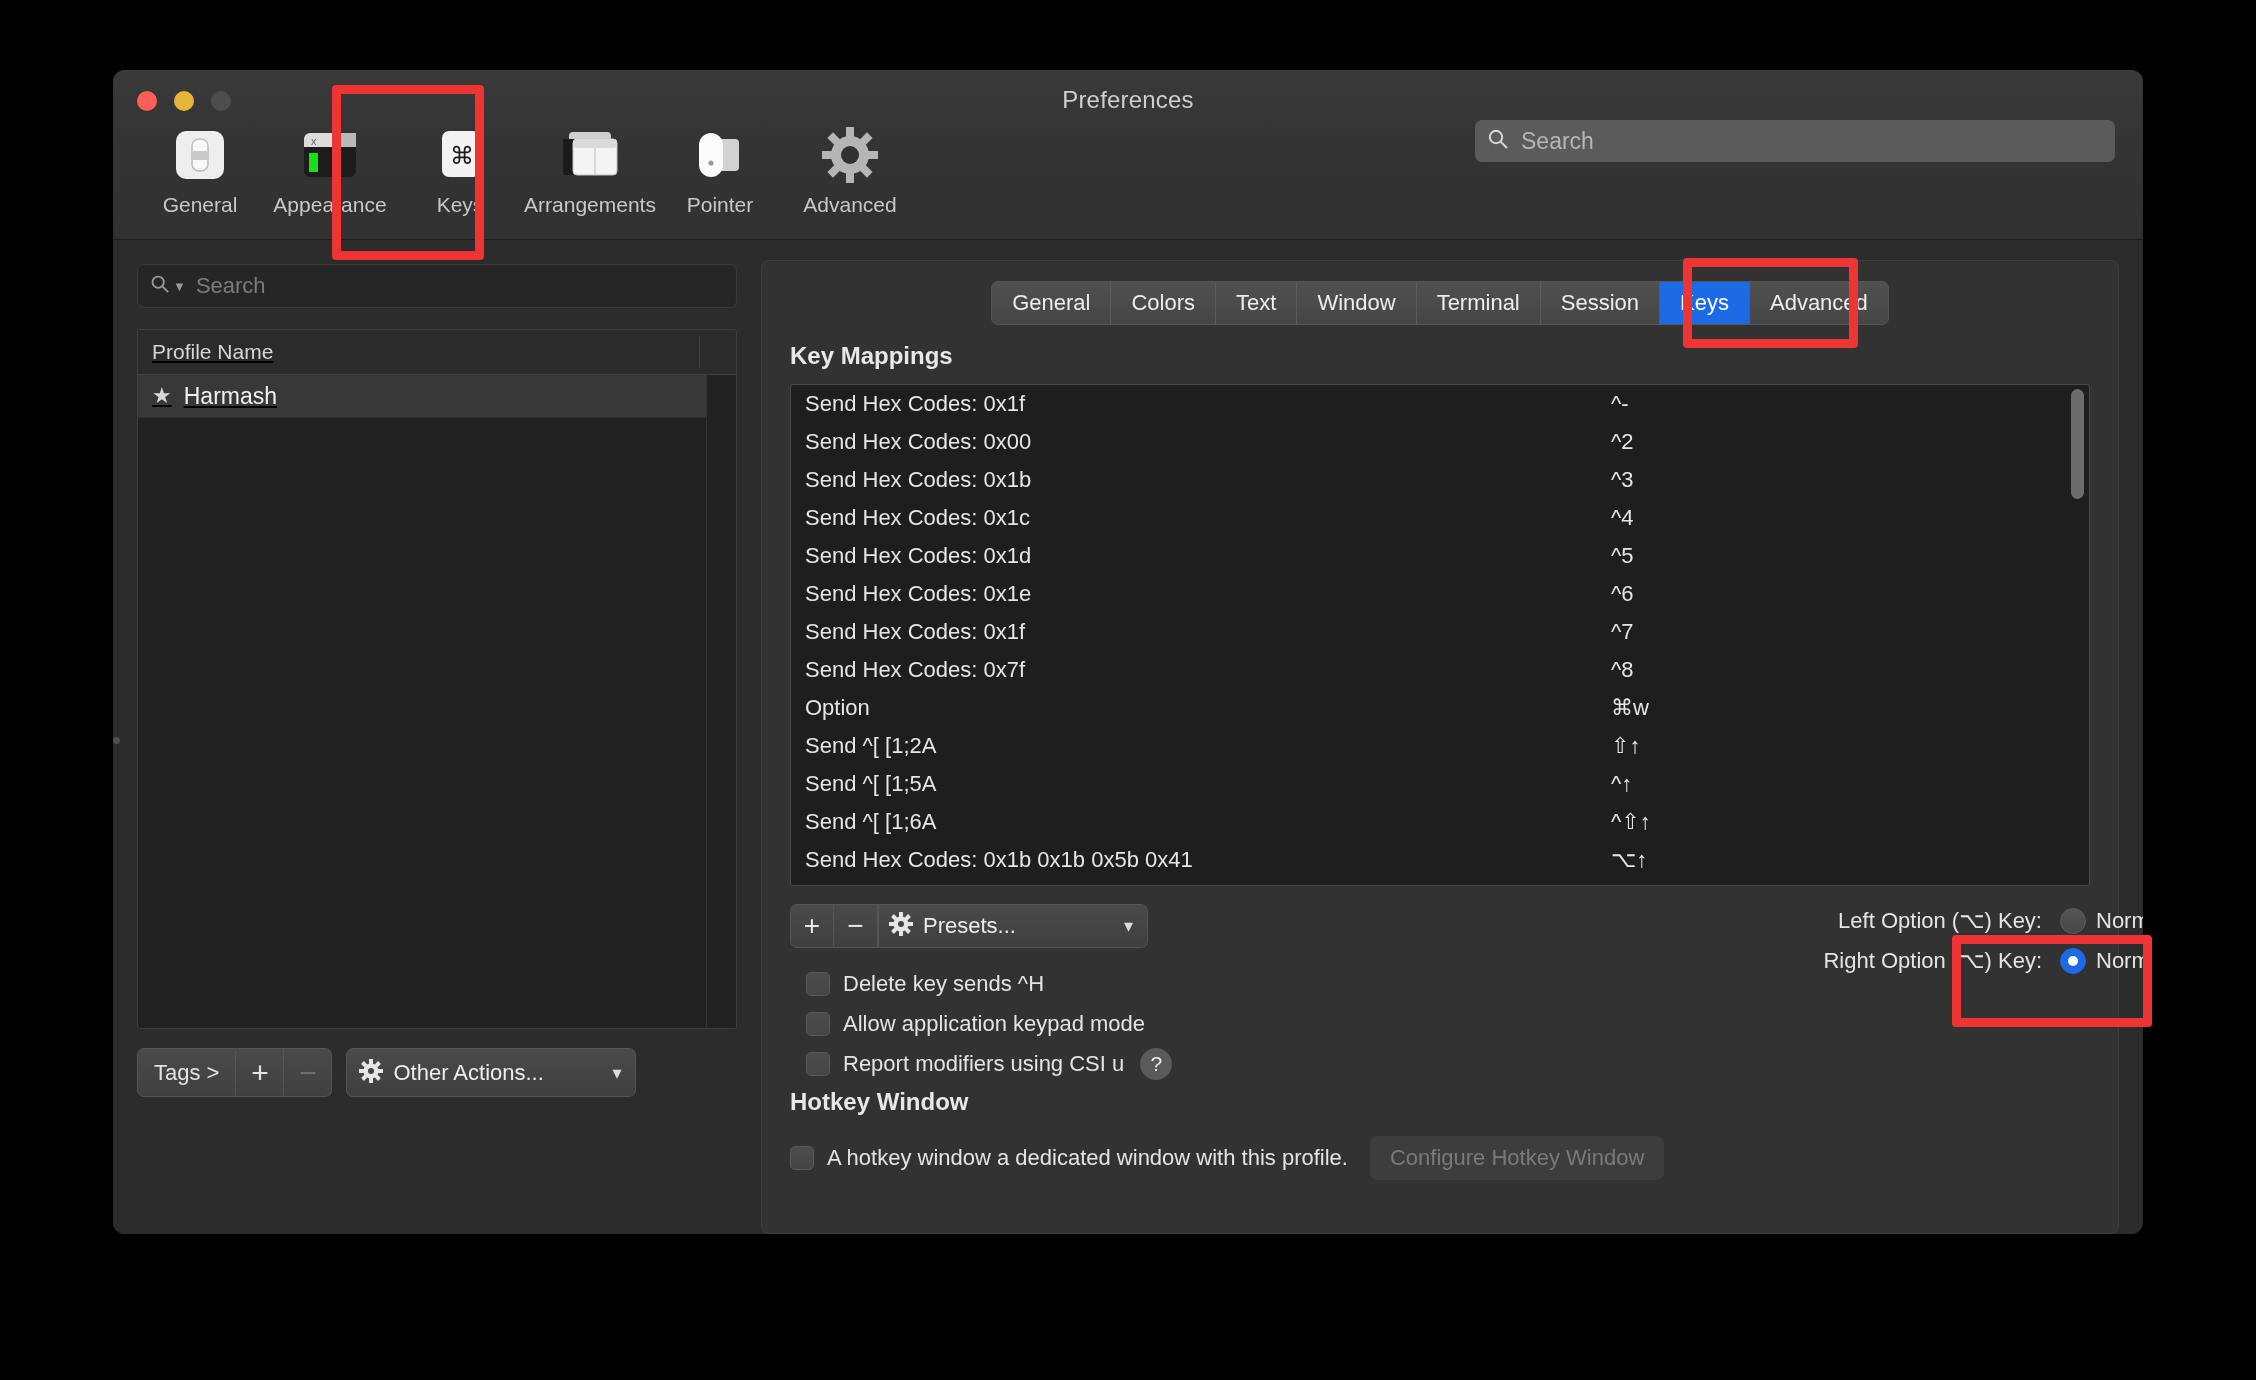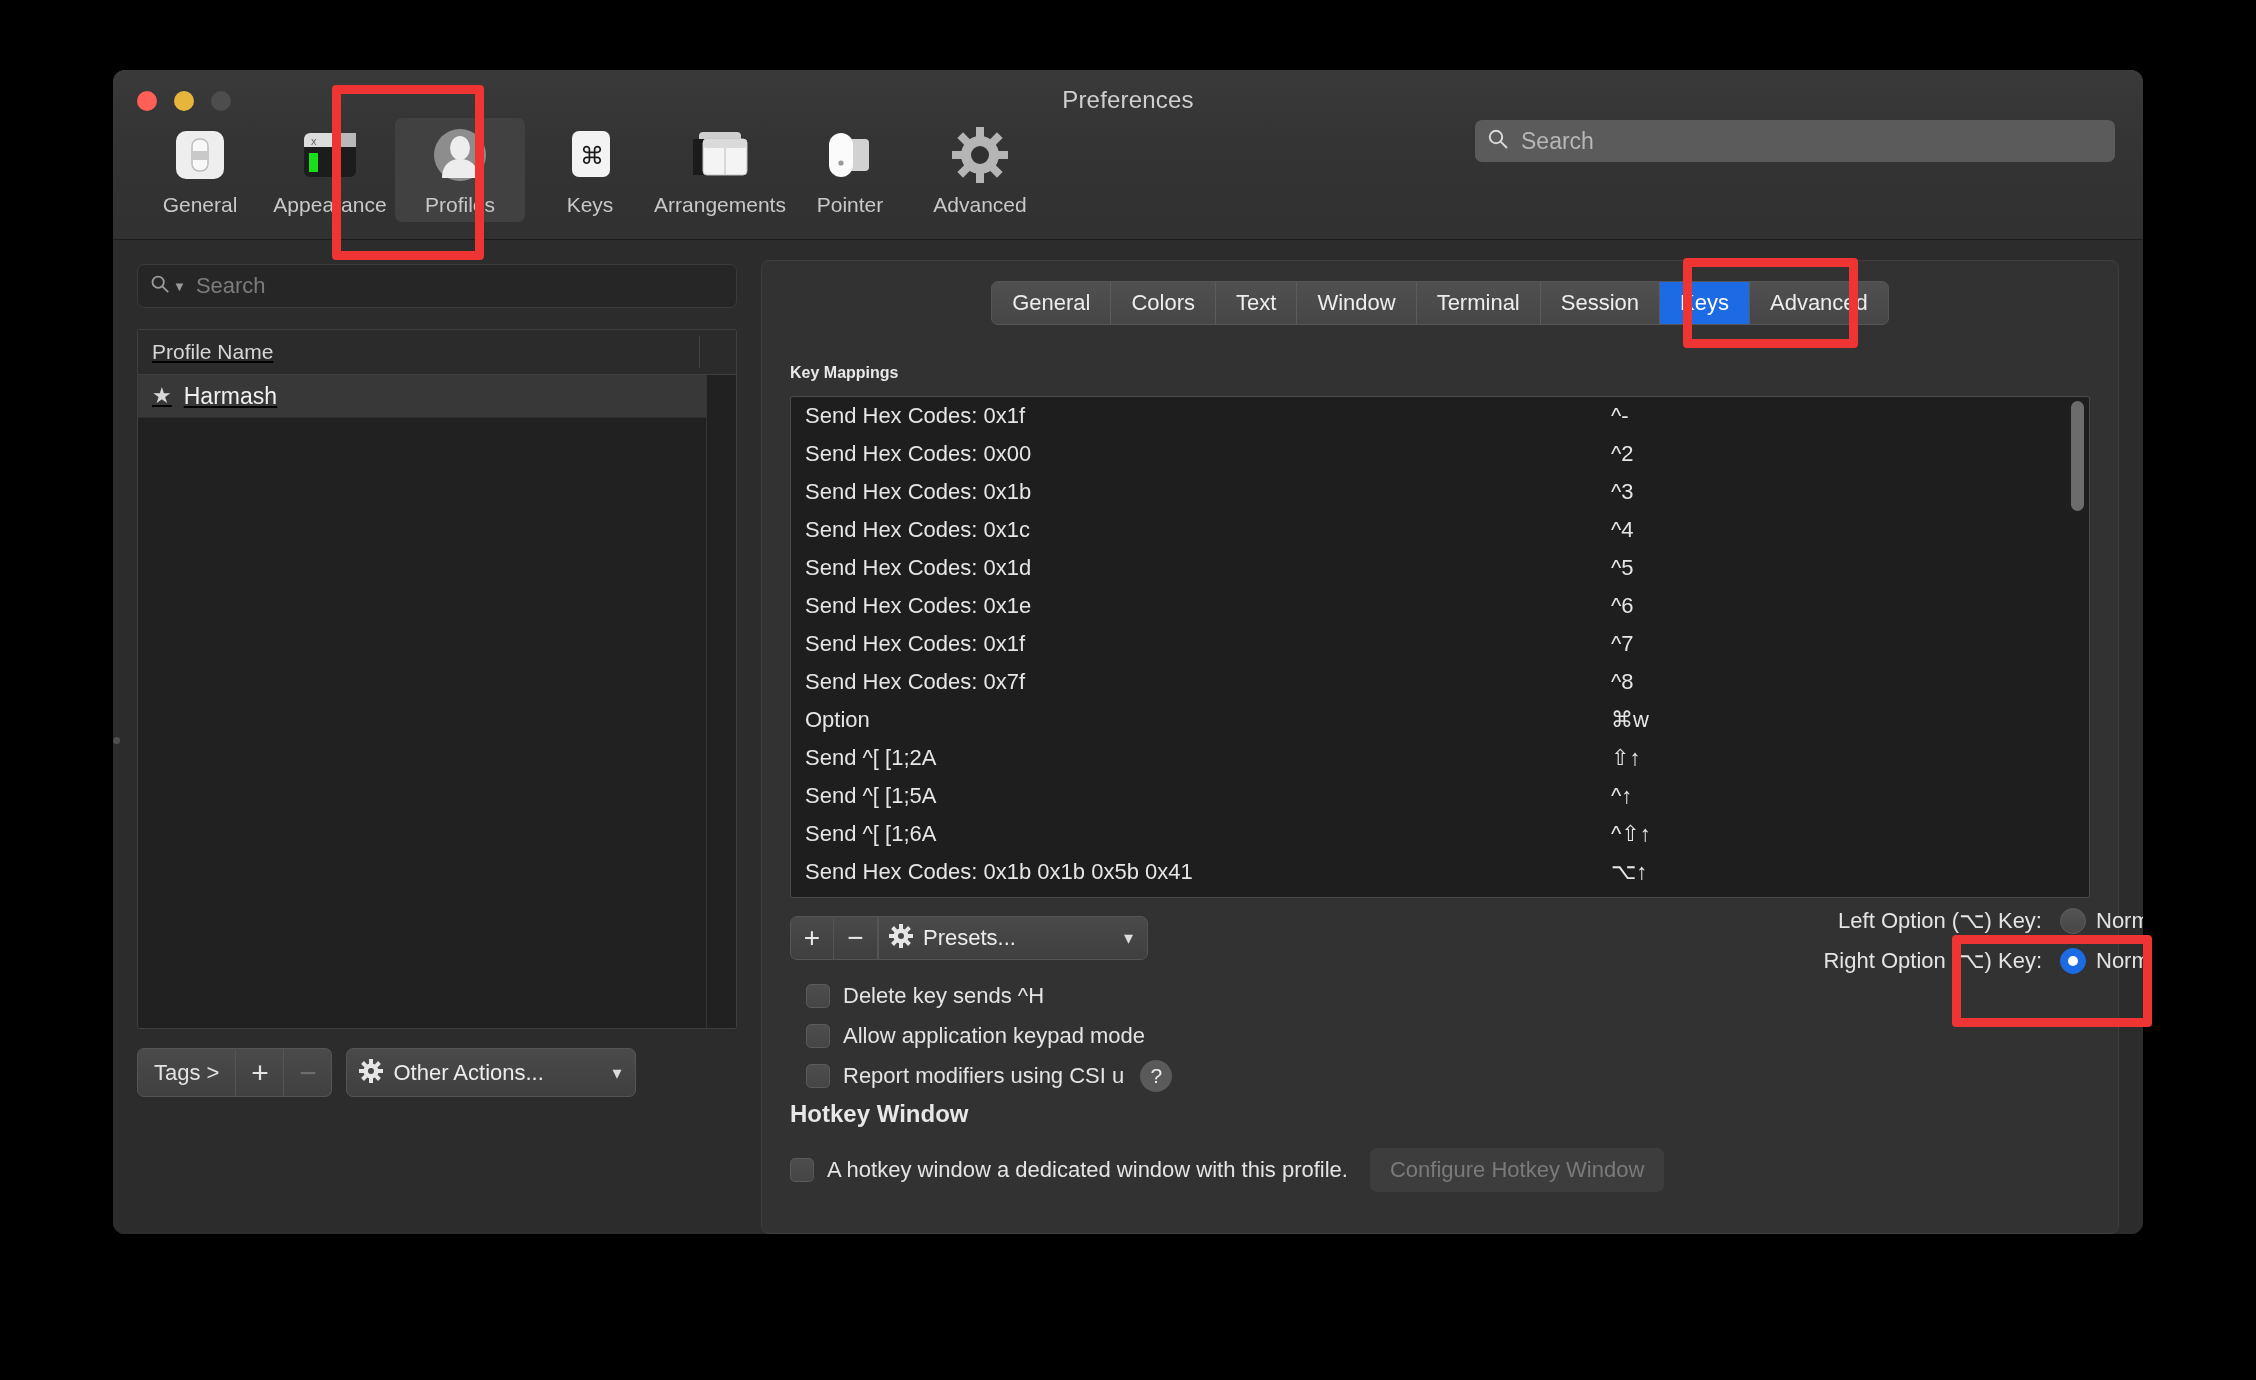--- a/index.html
+++ b/index.html
@@ -188,22 +188,22 @@
     padding: 0 20px;
     display: flex; align-items: center;
     font-size: 22px; color: #ededed;
     border-right: 1px solid #5c5c5c;
     background: linear-gradient(to bottom, #505050, #464646);
   }
   .tab:last-child { border-right: none; }
   .tab.active { background: #1d6ae5; color: #ffffff; }
 
   .section-title {
-    margin-top: 39px;
-    font-size: 16px; font-weight: bold; color: #e8e8e8;
+    margin-top: 17px;
+    font-size: 24px; font-weight: bold; color: #e8e8e8;
   }
 
   
   .km-list {
     margin-top: 14px;
     position: relative;
     height: 502px;
     background: #1e1e1e;
     border: 1px solid #4a4a4a;
     border-radius: 3px;
@@ -355,30 +355,20 @@
               <rect x="4" y="6" width="52" height="14" rx="6" fill="#dcdcdc"></rect>
               <rect x="4" y="14" width="52" height="6" fill="#dcdcdc"></rect>
               <rect x="40" y="6" width="16" height="14" fill="#b9b9b9"></rect>
               <text x="11" y="18" font-size="11" fill="#666" font-family="Liberation Sans">x</text>
               <rect x="9" y="26" width="9" height="19" fill="#18e018"></rect>
             </svg>
           </div>
           <div class="tblabel">Appearance</div>
         </div>
 
-        <div class="tbitem selected">
-          <div class="tbicon">
-            <svg width="58" height="58" viewBox="0 0 58 58">
-              <circle cx="29" cy="29" r="26" fill="#8d8d8d"></circle>
-              <ellipse cx="29" cy="22" rx="10" ry="12" fill="#ededed"></ellipse>
-              <path d="M11 52 C11 38 20 33 29 33 C38 33 47 38 47 52 Z" fill="#ededed"></path>
-            </svg>
-          </div>
-          <div class="tblabel">Profiles</div>
-        </div>
 
         <div class="tbitem">
           <div class="tbicon">
             <svg width="52" height="56" viewBox="0 0 52 56">
               <rect x="8" y="4" width="38" height="46" rx="7" fill="#f3f3f3"></rect>
               <text x="16" y="37" font-size="24" fill="#1a1a1a" font-family="Liberation Sans">⌘</text>
             </svg>
           </div>
           <div class="tblabel">Keys</div>
         </div>

